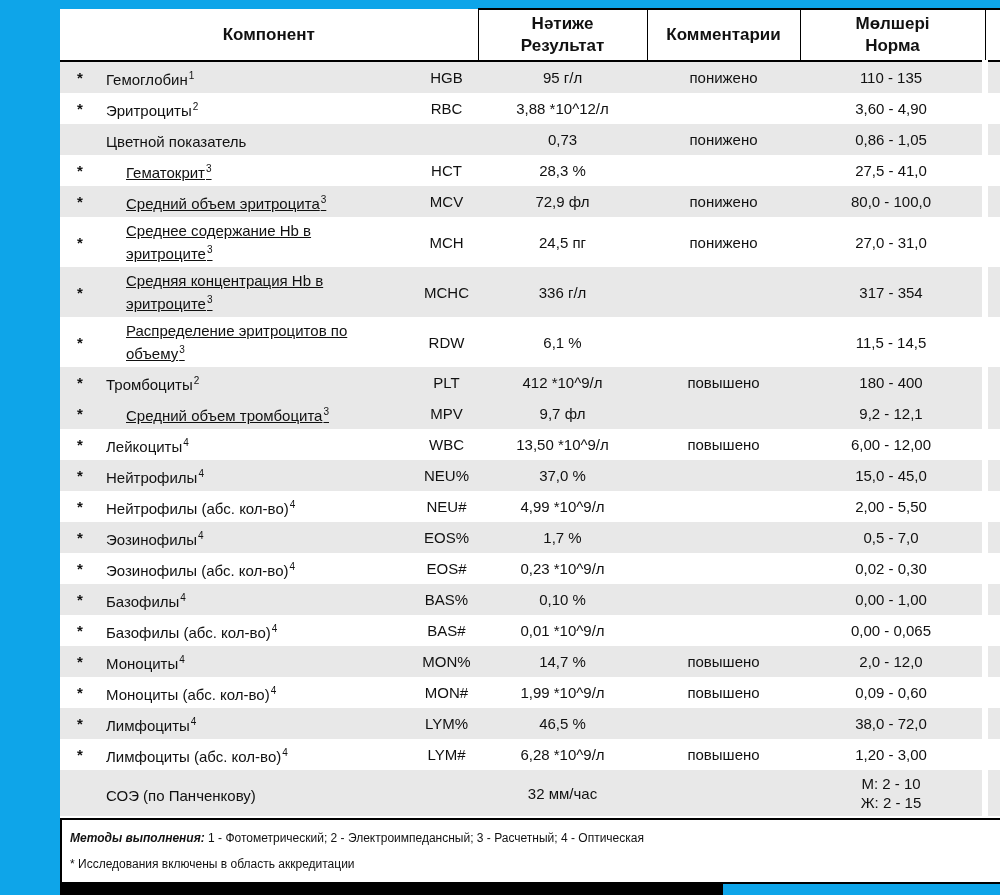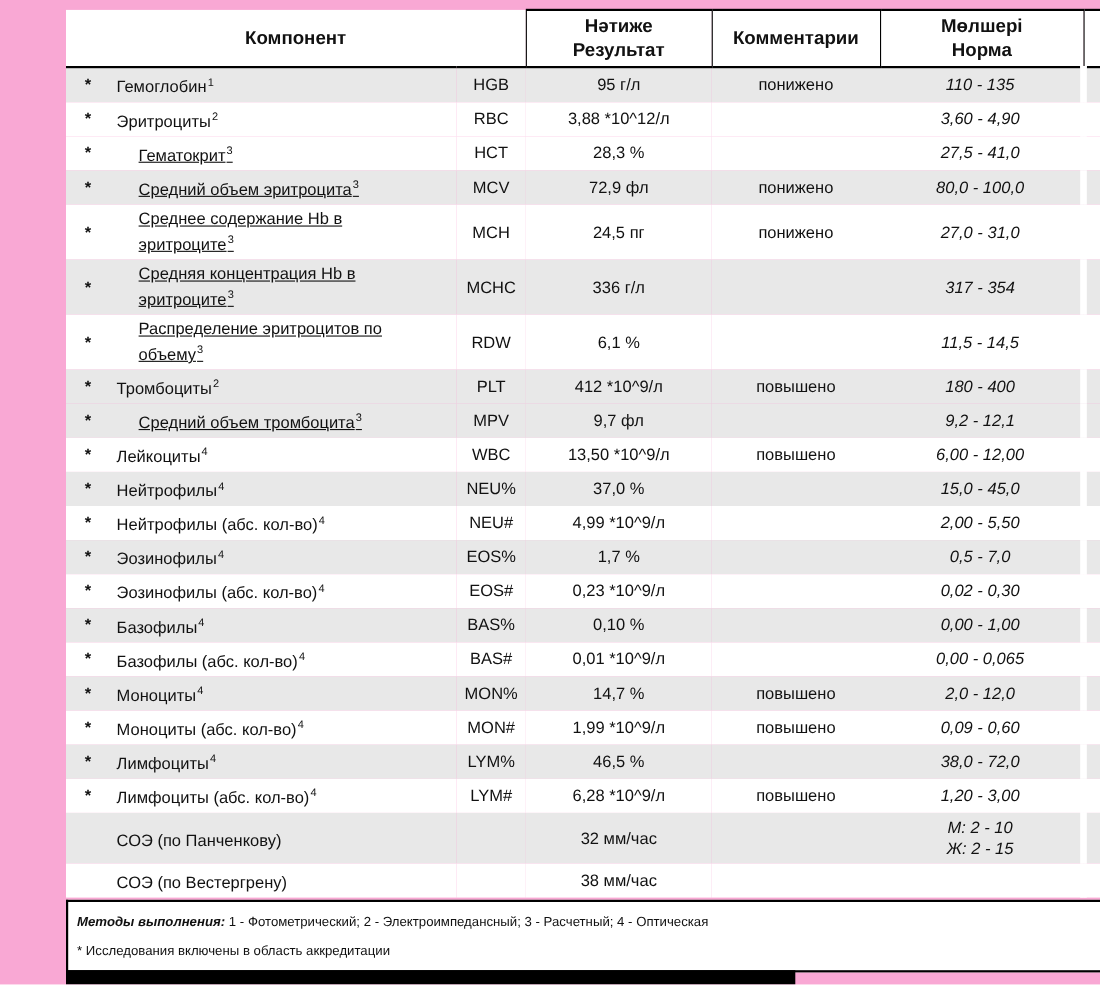--- a/index.html
+++ b/index.html
@@ -5,21 +5,21 @@
   * { box-sizing: border-box; margin: 0; padding: 0; }
   html, body { background: #ffffff; }
   body {
     font-family: "Liberation Sans", "DejaVu Sans", sans-serif;
     color: #111111;
   }
   .page {
     position: relative;
     width: 1000px;
     height: 895px;
-    background: #f9a8d4;
+    background: #0ea5e9;
     overflow: hidden;
   }
   table.results {
     position: absolute;
     left: 60px;
     top: 8px;
     width: 940px;
     border-collapse: collapse;
     table-layout: fixed;
   }
@@ -47,21 +47,21 @@
     padding: 4px 6px;
     vertical-align: middle;
   }
   td.c-star { text-align: center; font-weight: bold; }
   td.c-name { text-align: left; padding-left: 6px; margin-left: 36px; }
   td.c-name.indent { padding-left: 26px; text-decoration: underline; }
   td.c-name .nm { white-space: pre-line; }
   td.c-name sup { font-size: 10px; margin-left: 1px; }
   td.c-abbr, td.c-result, td.c-comment, td.c-norm { text-align: center; }
   td.c-result.bold { font-weight: normal; }
-  td.c-norm { white-space: pre-line; font-style: italic; }
+  td.c-norm { white-space: pre-line; }
   td.c-stub { border-left: 6px solid #ffffff; padding: 0; }
   .footer-box {
     position: absolute;
     left: 60px;
     top: 818px;
     width: 940px;
     border-top: 2px solid #000000;
     border-left: 2px solid #000000;
     border-bottom: 2px solid #000000;
     padding: 5px 0 5px 8px;
@@ -121,20 +121,29 @@
     <tr class="white">
       <td class="c-star">*</td>
       <td class="c-name"><span class="nm">Эритроциты</span><sup>2</sup></td>
       <td class="c-abbr">RBC</td>
       <td class="c-result">3,88 *10^12/л</td>
       <td class="c-comment"></td>
       <td class="c-norm">3,60 - 4,90</td>
       <td class="c-stub"></td>
     </tr>
 
+    <tr class="gray">
+      <td class="c-star"></td>
+      <td class="c-name"><span class="nm">Цветной показатель</span><sup></sup></td>
+      <td class="c-abbr"></td>
+      <td class="c-result bold">0,73</td>
+      <td class="c-comment">понижено</td>
+      <td class="c-norm">0,86 - 1,05</td>
+      <td class="c-stub"></td>
+    </tr>
 
     <tr class="white">
       <td class="c-star">*</td>
       <td class="c-name indent"><span class="nm">Гематокрит</span><sup>3</sup></td>
       <td class="c-abbr">HCT</td>
       <td class="c-result">28,3 %</td>
       <td class="c-comment"></td>
       <td class="c-norm">27,5 - 41,0</td>
       <td class="c-stub"></td>
     </tr>

